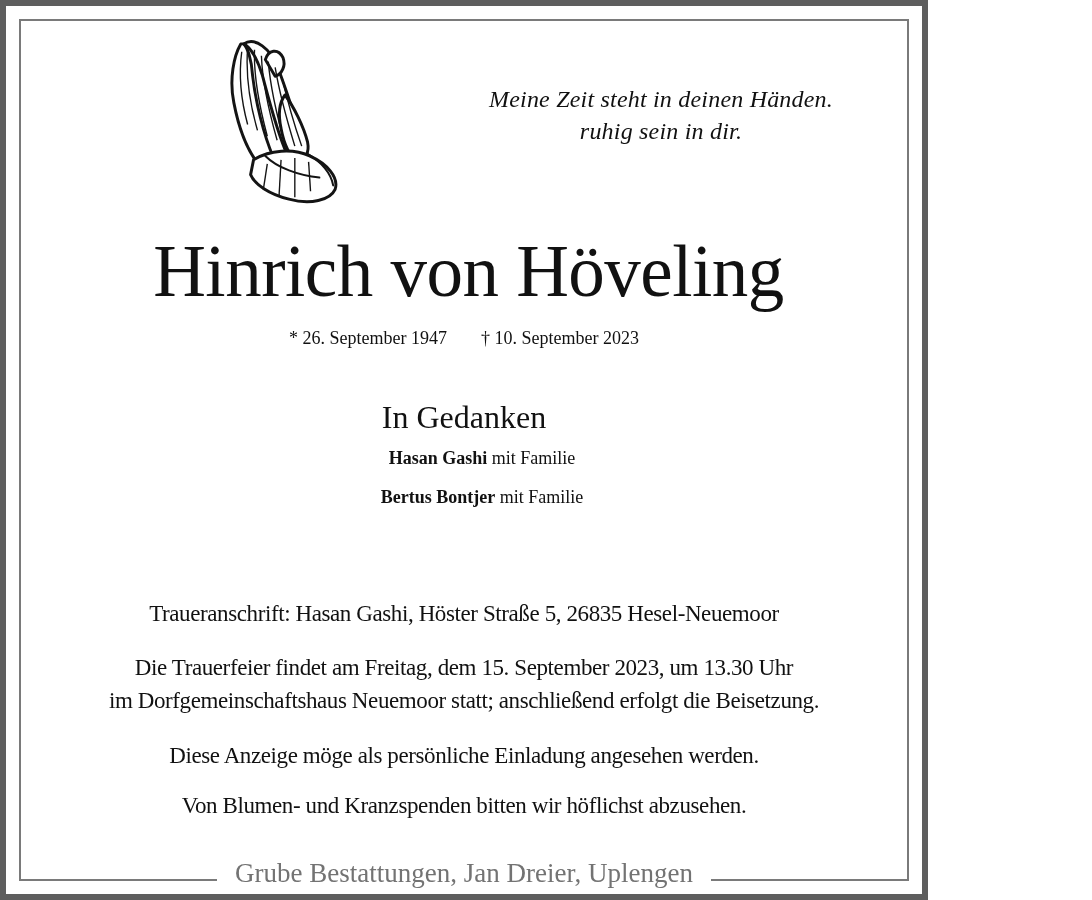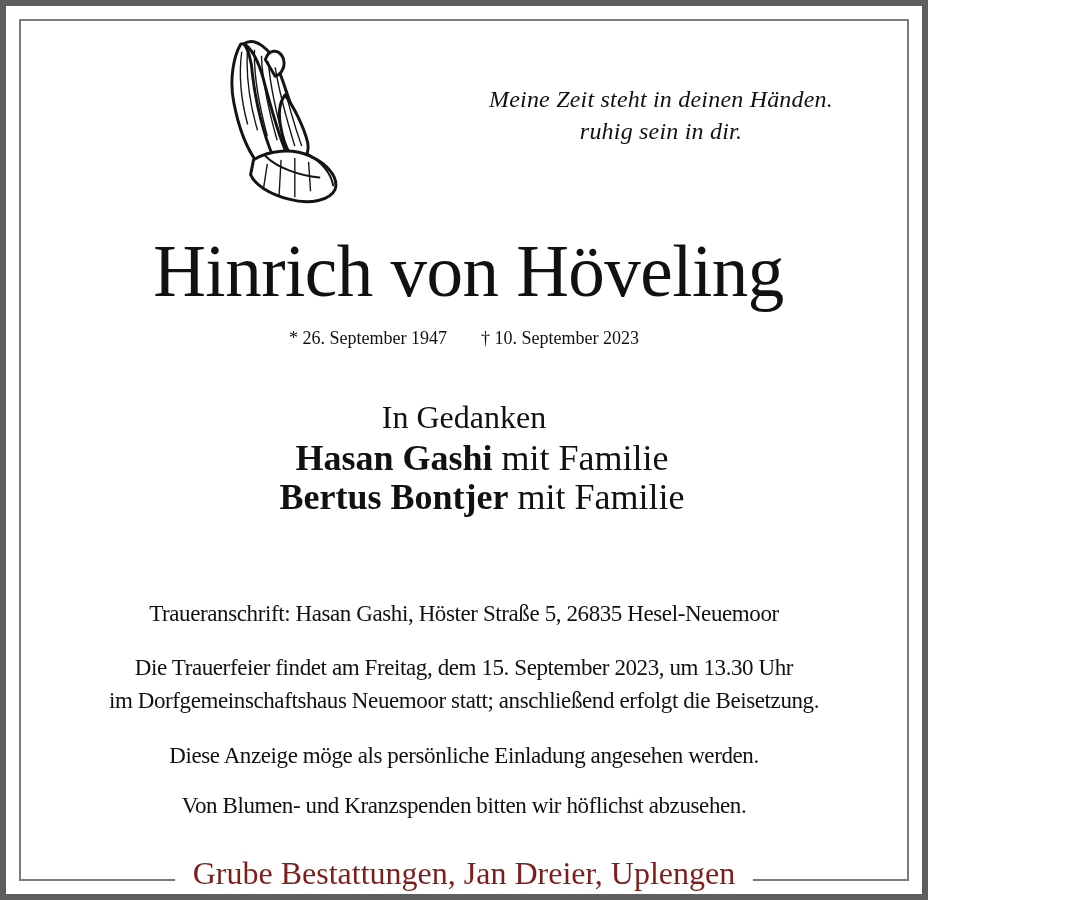--- a/index.html
+++ b/index.html
@@ -55,21 +55,21 @@
   .dates .gap { display: inline-block; width: 34px; }
 
   .in-gedanken {
     top: 380px;
     font-size: 32px;
     line-height: 33px;
   }
 
   .mourners {
     top: 418px;
-    font-size: 36px;
+    font-size: 18px;
     line-height: 39px;
     margin-left: 36px;
   }
   .mourners b { font-weight: bold; }
 
   .body-line {
     font-size: 23px;
     line-height: 33px;
     letter-spacing: -0.4px;
     white-space: nowrap;
@@ -77,23 +77,23 @@
   .address  { top: 576px; }
   .ceremony { top: 630px; }
   .invitation { top: 718px; }
   .flowers  { top: 768px; }
 
   .footer {
     position: absolute;
     left: 0; right: 0;
     bottom: -9px;
     text-align: center;
-    font-size: 32px;
+    font-size: 27px;
     line-height: 30px;
-    color: #7f1d1d;
+    color: #737373;
   }
   .footer span {
     background: #ffffff;
     padding: 0 18px;
   }
 </style>
 </head>
 <body>
 
 <div class="page">

